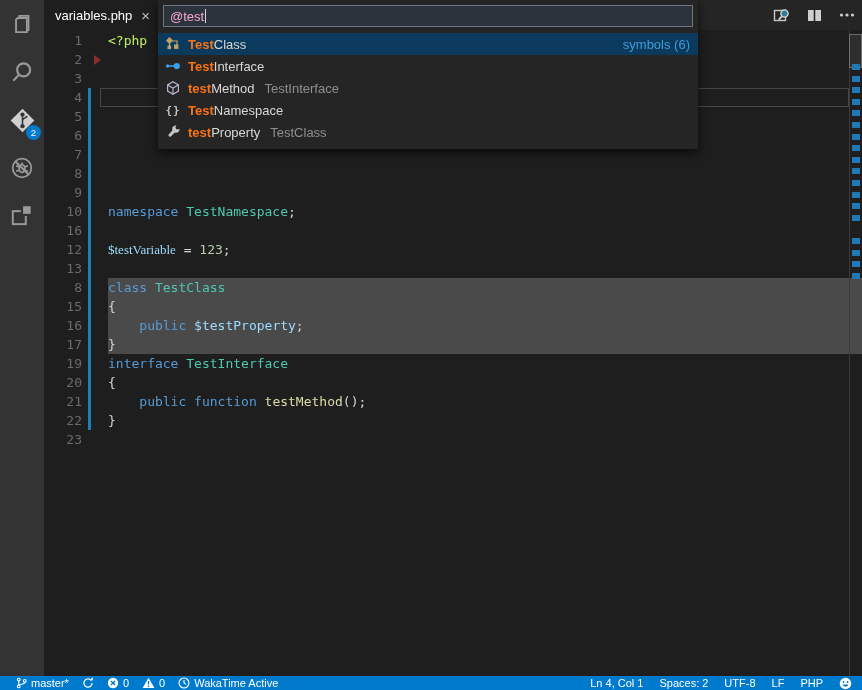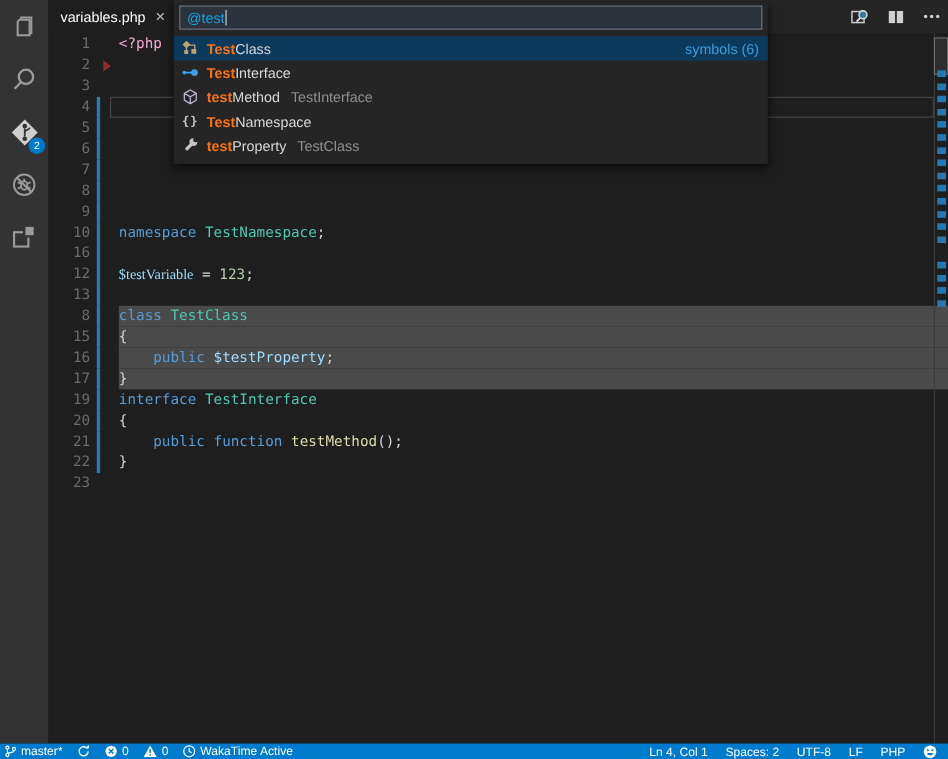--- a/index.html
+++ b/index.html
@@ -41,35 +41,35 @@
   #scroll-slider { position:absolute; right:0; top:4px; width:13px; height:34px;
                    border:1px solid #6f6f6f; background:rgba(121,121,121,0.18); cursor:pointer; }
   .ruler-mark { position:absolute; right:2px; width:8px; height:6px; background:#2079b4; }
 
   
   #quick-open { position:absolute; left:158px; top:0; width:540px; background:#252526; z-index:20;
                 box-shadow:0 4px 9px rgba(0,0,0,0.65); padding-bottom:6px; }
   #qo-input-wrap { padding:5px 5px 6px 5px; }
   #qo-input { height:22px; background:#2d333d; border:1px solid #6f7680; display:flex; align-items:center;
               padding:0 6px; cursor:text; }
-  #qo-value { color:#0ea5e9; font-size:13px; }
+  #qo-value { color:#f9a8d4; font-size:13px; }
   #qo-caret { display:inline-block; width:1px; height:14px; background:#d7d7d7; margin-left:1px; }
   .qo-row { height:22px; display:flex; align-items:center; gap:7px; padding:0 8px 0 7px; font-size:13px; cursor:pointer; }
   .qo-row.selected { background:#0b3a5c; }
   .qo-icon { width:16px; height:16px; flex:0 0 auto; display:flex; align-items:center; justify-content:center; }
   .qo-name { color:#d8d8d8; }
   .qo-name b { color:#f97316; font-weight:bold; }
   .qo-detail { color:#8f8f8f; margin-left:3px; }
   .qo-badge { margin-left:auto; color:#3c9ddd; }
 
   
   #status-bar { position:absolute; left:0; bottom:0; width:862px; height:14px; background:#007acc;
                 display:flex; align-items:center; color:#ffffff; font-size:11px; }
-  #status-left { display:flex; align-items:center; gap:13px; padding-left:4px; }
-  #status-right { display:flex; align-items:flex-end; gap:16px; margin-left:auto; padding-right:10px; }
+  #status-left { display:flex; align-items:center; gap:13px; padding-left:16px; }
+  #status-right { display:flex; align-items:center; gap:16px; margin-left:auto; padding-right:10px; }
   .sb-item { display:flex; align-items:center; gap:4px; cursor:pointer; white-space:nowrap; }
   .sb-item svg { display:block; }
 </style>
 </head>
 <body>
 
 <div id="app">
 
   <div id="activity-bar">
       <div class="ab-item">
@@ -143,21 +143,21 @@
             <circle cx="3.5" cy="9" r="1.6"></circle>
             <circle cx="9" cy="9" r="1.6"></circle>
             <circle cx="14.5" cy="9" r="1.6"></circle>
           </svg>
         </span>
       </div>
   </div>
 
   <div id="editor">
     <div id="code-lines">
-        <div class="row"><span class="lnum">1</span><span class="deco"></span><span class="code"><span style="color: #f9a8d4;">&lt;?php</span></span></div>
+        <div class="row"><span class="lnum">1</span><span class="deco"></span><span class="code"><span style="color: #bef264;">&lt;?php</span></span></div>
         <div class="row"><span class="lnum">2</span><span class="deco"><span class="errmark"></span></span><span class="code"></span></div>
         <div class="row"><span class="lnum">3</span><span class="deco"></span><span class="code"></span></div>
         <div class="row"><span class="lnum">4</span><span class="deco"><span class="modbar"></span></span><span class="code"></span></div>
         <div class="row"><span class="lnum">5</span><span class="deco"><span class="modbar"></span></span><span class="code"></span></div>
         <div class="row"><span class="lnum">6</span><span class="deco"><span class="modbar"></span></span><span class="code"></span></div>
         <div class="row"><span class="lnum">7</span><span class="deco"><span class="modbar"></span></span><span class="code"></span></div>
         <div class="row"><span class="lnum">8</span><span class="deco"><span class="modbar"></span></span><span class="code"></span></div>
         <div class="row"><span class="lnum">9</span><span class="deco"><span class="modbar"></span></span><span class="code"></span></div>
         <div class="row"><span class="lnum">10</span><span class="deco"><span class="modbar"></span></span><span class="code"><span style="color: rgb(86, 156, 214);">namespace</span><span style="color: rgb(212, 212, 212);"> </span><span style="color: rgb(78, 201, 176);">TestNamespace</span><span style="color: rgb(212, 212, 212);">;</span></span></div>
         <div class="row"><span class="lnum">16</span><span class="deco"><span class="modbar"></span></span><span class="code"></span></div>

